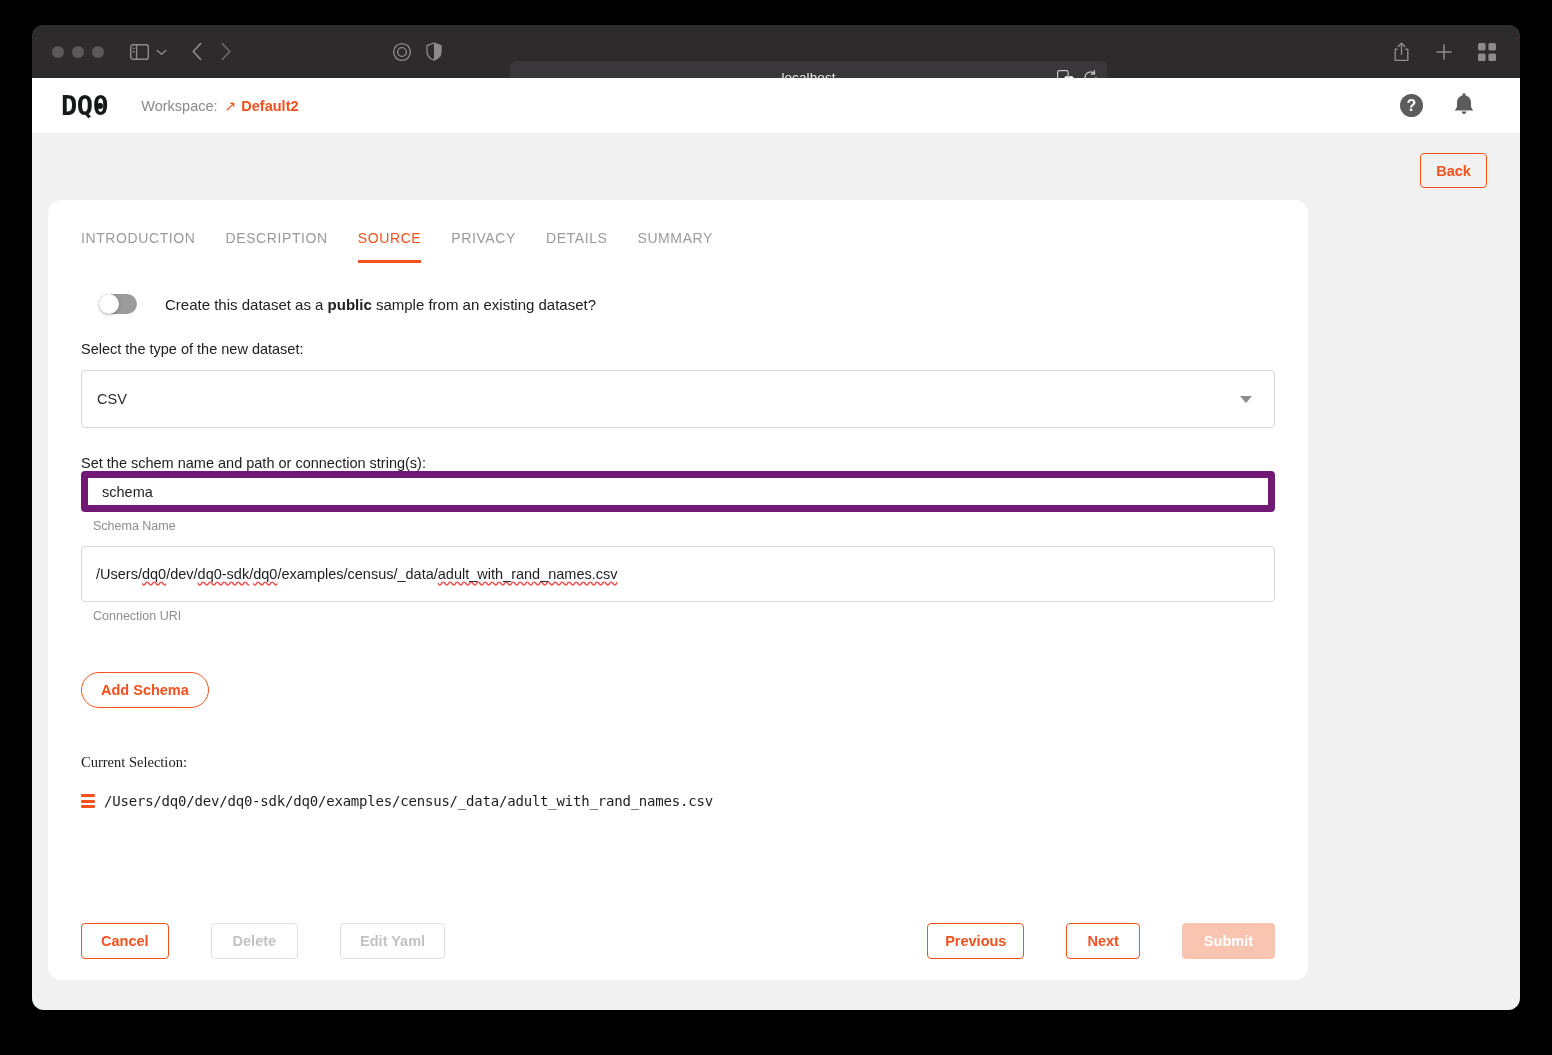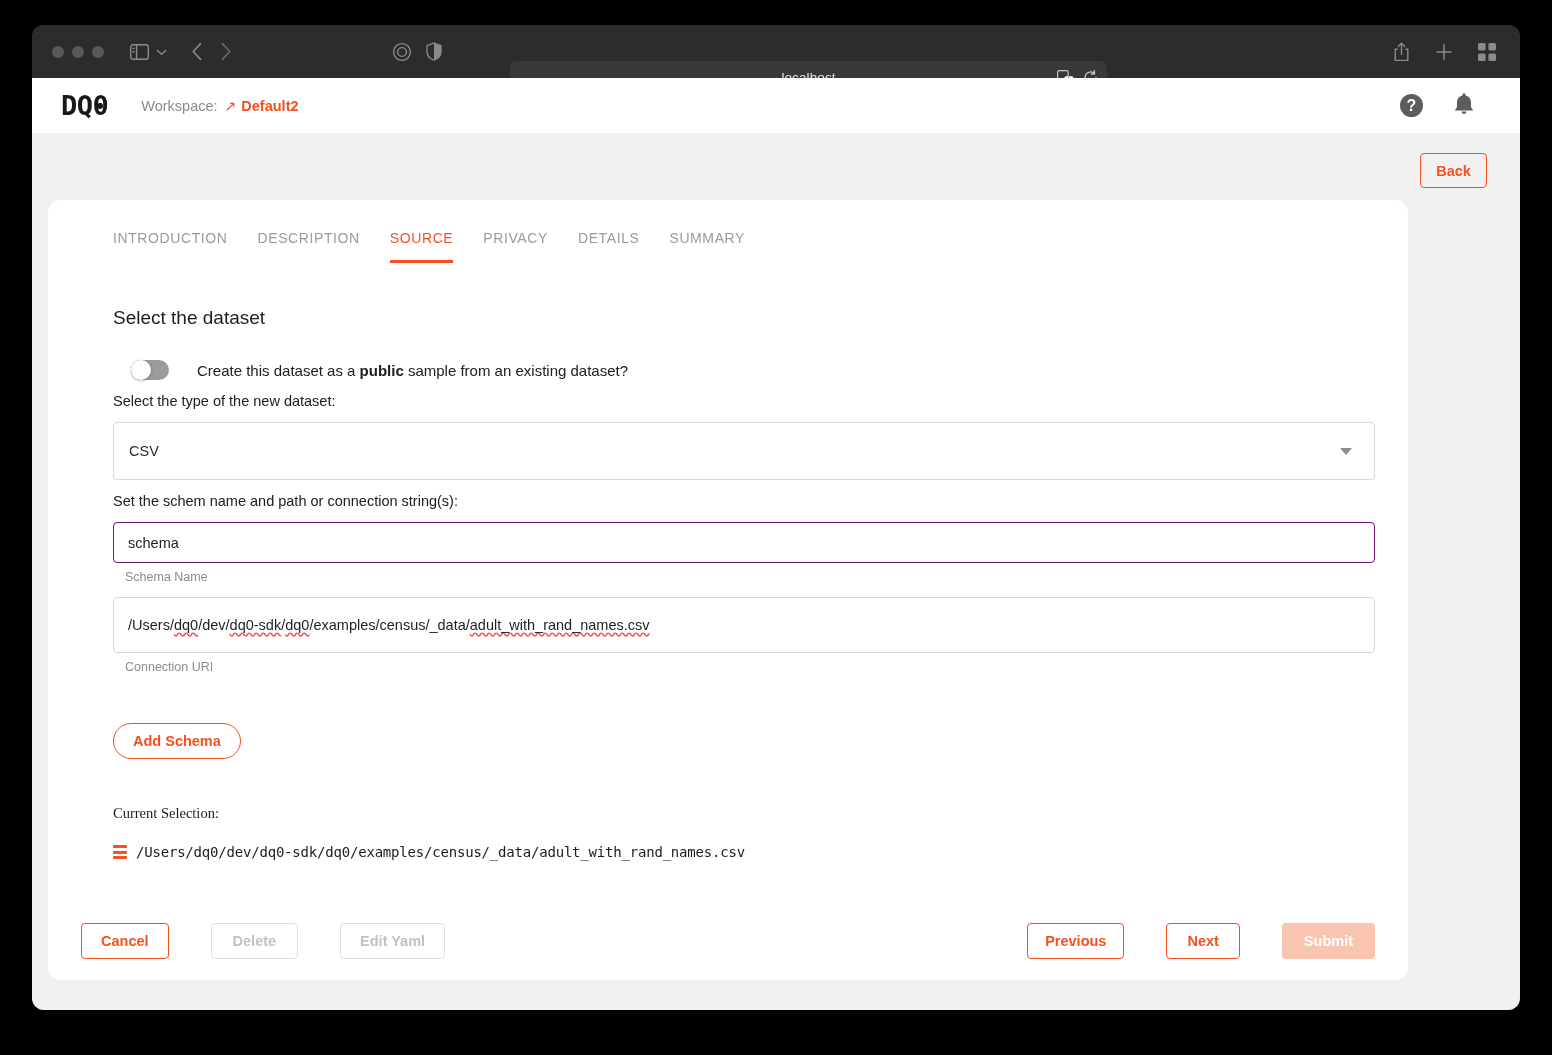--- a/index.html
+++ b/index.html
@@ -161,25 +161,24 @@
     font-size: 14.5px;
     font-weight: 700;
     cursor: pointer;
   }
 
   
   .card {
     position: absolute;
     left: 16px;
     top: 122px;
-    width: 1360px;
+    width: 1260px;
     height: 780px;
     background: #ffffff;
     border-radius: 13px;
-    padding-left: 32px;
   }
 
   
   .tabs {
     display: flex;
     align-items: flex-end;
     padding-left: 33px;
     padding-top: 30px;
     gap: 30px;
   }
@@ -231,21 +230,21 @@
   .toggle-label {
     margin-left: 28px;
     font-size: 15px;
     color: #202020;
   }
   .toggle-label b { font-weight: 700; }
 
   .field-label {
     font-size: 14.5px;
     color: #202020;
-    margin-top: 13px;
+    margin-top: 27px;
   }
 
   .select-box {
     margin-top: 13px;
     height: 58px;
     border: 1px solid #d8d8d8;
     border-radius: 4px;
     background: #ffffff;
     display: flex;
     align-items: center;
@@ -257,24 +256,23 @@
   .caret {
     position: absolute;
     right: 22px;
     width: 0; height: 0;
     border-left: 6px solid transparent;
     border-right: 6px solid transparent;
     border-top: 7px solid #8d8d8d;
   }
 
   .text-input {
-    margin-top: 13px;
     height: 41px;
     width: 100%;
-    border: 1px solid #701a75;
+    border: 7px solid #701a75;
     border-radius: 4px;
     padding: 0 14px;
     font-family: "Liberation Sans", sans-serif;
     font-size: 14.5px;
     color: #1f1f1f;
     background: #ffffff;
     outline: none;
   }
   .helper {
     font-size: 12.5px;
@@ -507,21 +505,20 @@
         <button class="tab">INTRODUCTION</button>
         <button class="tab">DESCRIPTION</button>
         <button class="tab active">SOURCE</button>
         <button class="tab">PRIVACY</button>
         <button class="tab">DETAILS</button>
         <button class="tab">SUMMARY</button>
       </div>
 
       <div class="body-pad">
 
-        <div class="section-title">Select the dataset</div>
 
         <div class="toggle-row">
           <div class="toggle">
             <span class="knob"></span>
           </div>
           <div class="toggle-label">
             <span>Create this dataset as a </span><b>public</b><span> sample from an existing dataset?</span>
           </div>
         </div>
 

